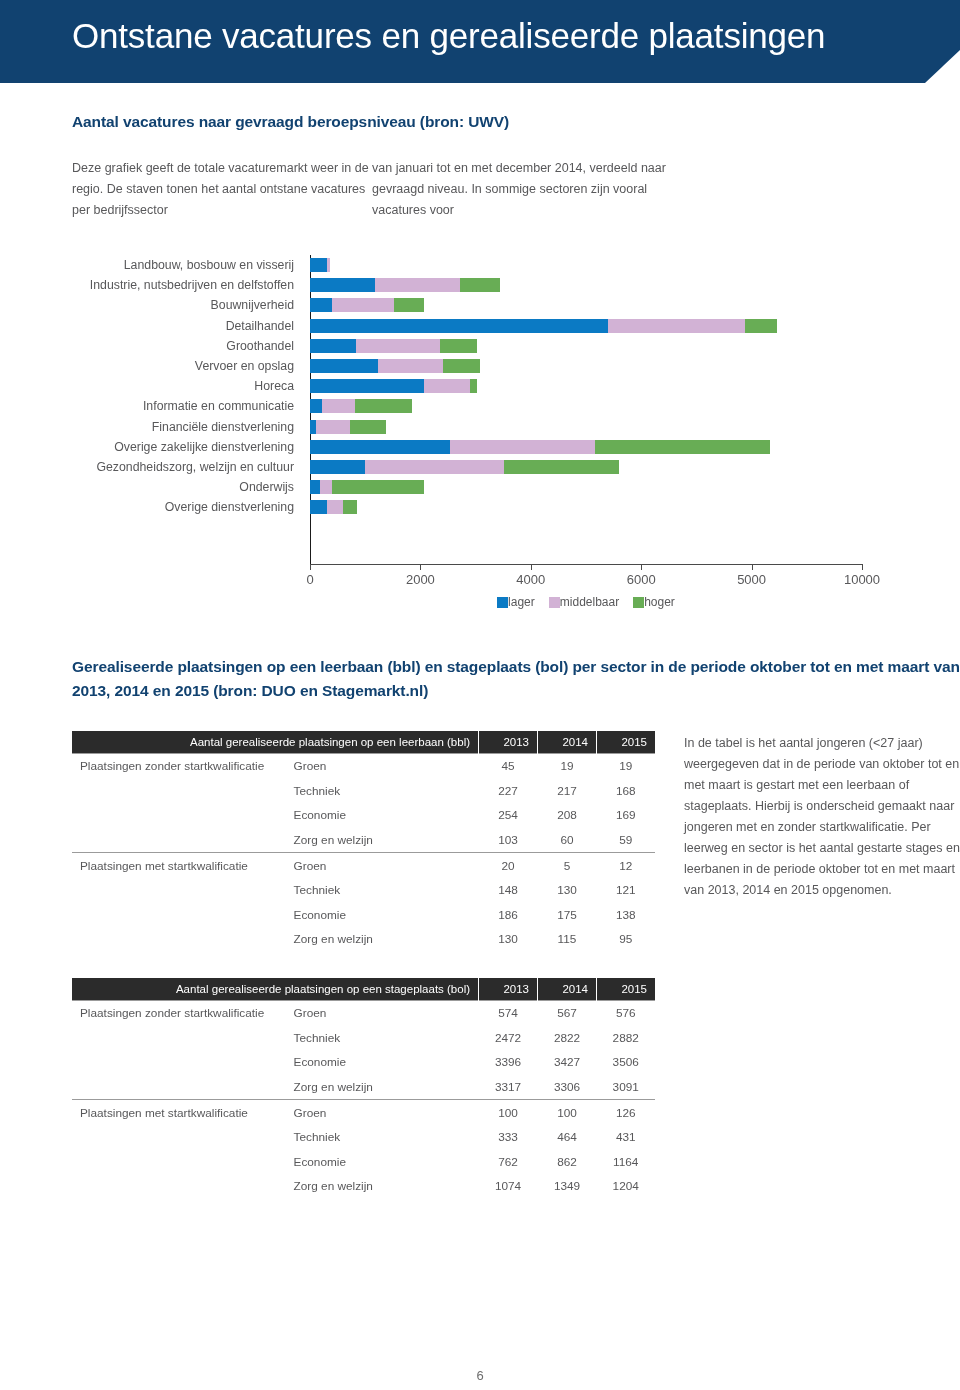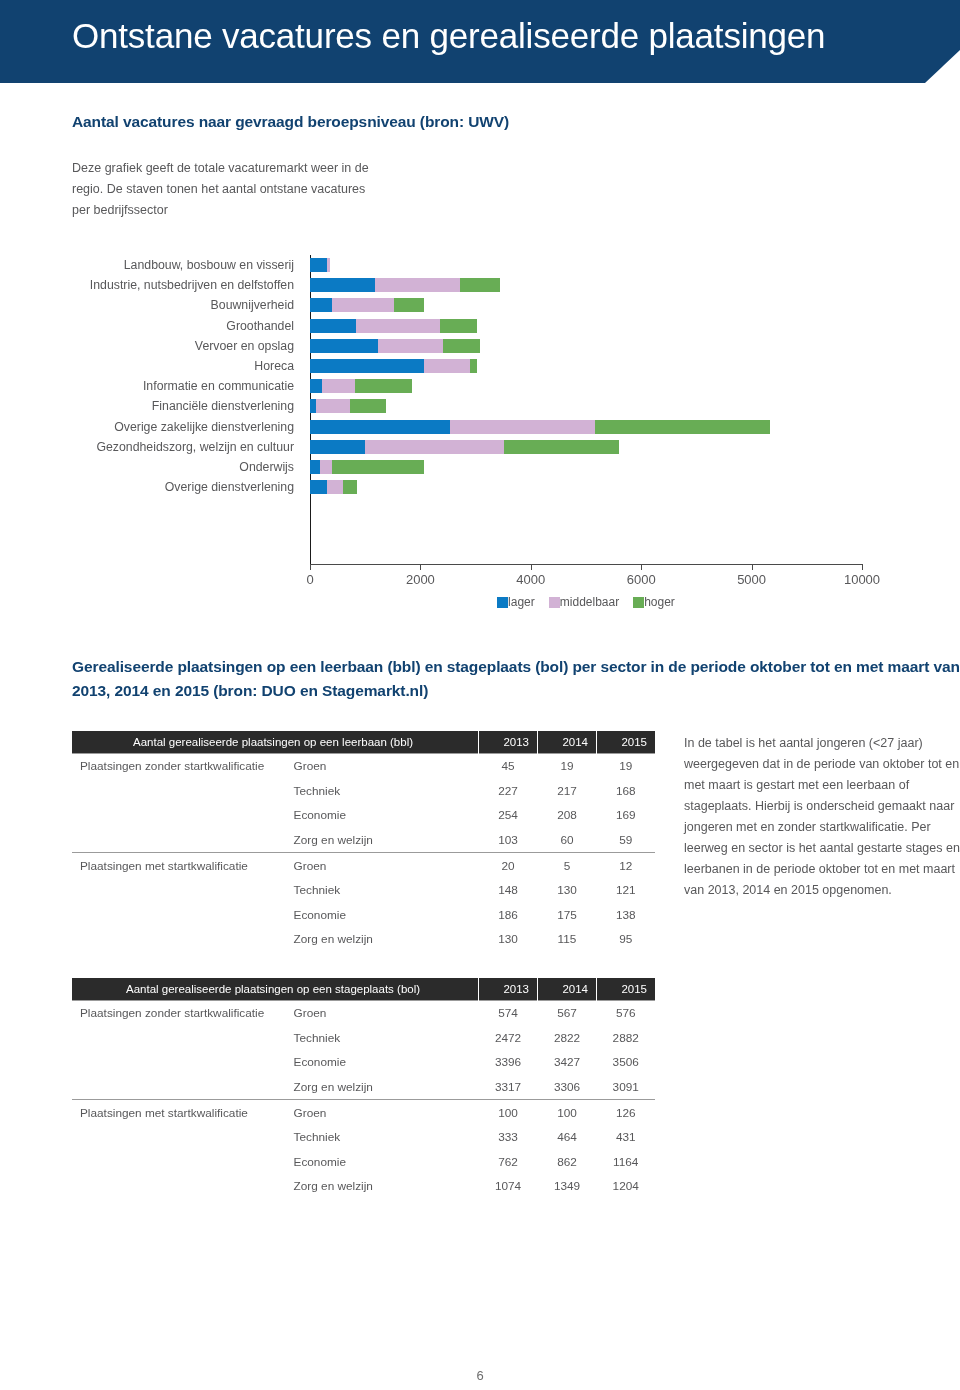--- a/index.html
+++ b/index.html
@@ -69,21 +69,21 @@
 
   
   .table-block{position:absolute;left:72px;width:583px;}
   #tbl1{top:731px;}
   #tbl2{top:978px;}
   table.data{border-collapse:collapse;width:583px;font-size:11.8px;color:#58585a;}
   table.data thead th{
     background:#2b2b2b;color:#ffffff;font-weight:normal;
     height:22px;padding:0 8px;text-align:right;font-size:11.5px;
   }
-  table.data thead th.title{text-align:center;padding-left:4px;}
+  table.data thead th.title{text-align:right;padding-left:4px;}
   table.data thead th.yr{width:45px;border-left:1px solid #ffffff;}
   table.data tbody td{height:24.6px;padding:0 8px;vertical-align:middle;}
   td.grp{width:200px;padding-left:0px;white-space:nowrap;}
   td.cat{width:200px;padding-left:6px;}
   td.num{text-align:center;width:45px;}
   tr.sep td{border-top:1px solid #9b9b9b;}
   tr.first td{border-top:1px solid #9b9b9b;}
 
   
   .sidenote{
@@ -103,20 +103,23 @@
 
 <div class="banner"></div>
 <div class="banner-title">Ontstane vacatures en gerealiseerde plaatsingen</div>
 
 <div class="section-heading" id="h1">Aantal vacatures naar gevraagd beroepsniveau (bron: UWV)</div>
 
 <div class="intro">
   <div class="intro-col">
       <p>Deze grafiek geeft de totale vacaturemarkt weer in de regio. De staven tonen het aantal ontstane vacatures per bedrijfssector</p>
     </div>
+  <div class="intro-col">
+      <p>van januari tot en met december 2014, verdeeld naar gevraagd niveau. In sommige sectoren zijn vooral vacatures voor</p>
+    </div>
 </div>
 
 <div class="chart">
   <div class="axis-vline"></div>
   <div class="chart-rows" id="chart-rows">
       <div class="row">
         <div class="row-label">Landbouw, bosbouw en visserij</div>
         <div class="row-bars">
           <div class="seg lager" style="left: 8px; width: 17.112px; background: rgb(11, 122, 196);"></div>
           <div class="seg middelbaar" style="left: 25.112px; width: 3.312px; background: rgb(210, 178, 213);"></div>
@@ -129,20 +132,28 @@
           <div class="seg middelbaar" style="left: 73.136px; width: 85.008px; background: rgb(210, 178, 213);"></div>
           <div class="seg hoger" style="left: 158.144px; width: 40.296px; background: rgb(104, 173, 85);"></div>
         </div>
       </div>
       <div class="row">
         <div class="row-label">Bouwnijverheid</div>
         <div class="row-bars">
           <div class="seg lager" style="left: 8px; width: 22.08px; background: rgb(11, 122, 196);"></div>
           <div class="seg middelbaar" style="left: 30.08px; width: 61.824px; background: rgb(210, 178, 213);"></div>
           <div class="seg hoger" style="left: 91.904px; width: 29.808px; background: rgb(104, 173, 85);"></div>
+        </div>
+      </div>
+      <div class="row">
+        <div class="row-label">Detailhandel</div>
+        <div class="row-bars">
+          <div class="seg lager" style="left: 8px; width: 298.08px; background: rgb(11, 122, 196);"></div>
+          <div class="seg middelbaar" style="left: 306.08px; width: 136.896px; background: rgb(210, 178, 213);"></div>
+          <div class="seg hoger" style="left: 442.976px; width: 32.016px; background: rgb(104, 173, 85);"></div>
         </div>
       </div>
       <div class="row">
         <div class="row-label">Groothandel</div>
         <div class="row-bars">
           <div class="seg lager" style="left: 8px; width: 45.816px; background: rgb(11, 122, 196);"></div>
           <div class="seg middelbaar" style="left: 53.816px; width: 83.904px; background: rgb(210, 178, 213);"></div>
           <div class="seg hoger" style="left: 137.72px; width: 36.984px; background: rgb(104, 173, 85);"></div>
         </div>
       </div>

